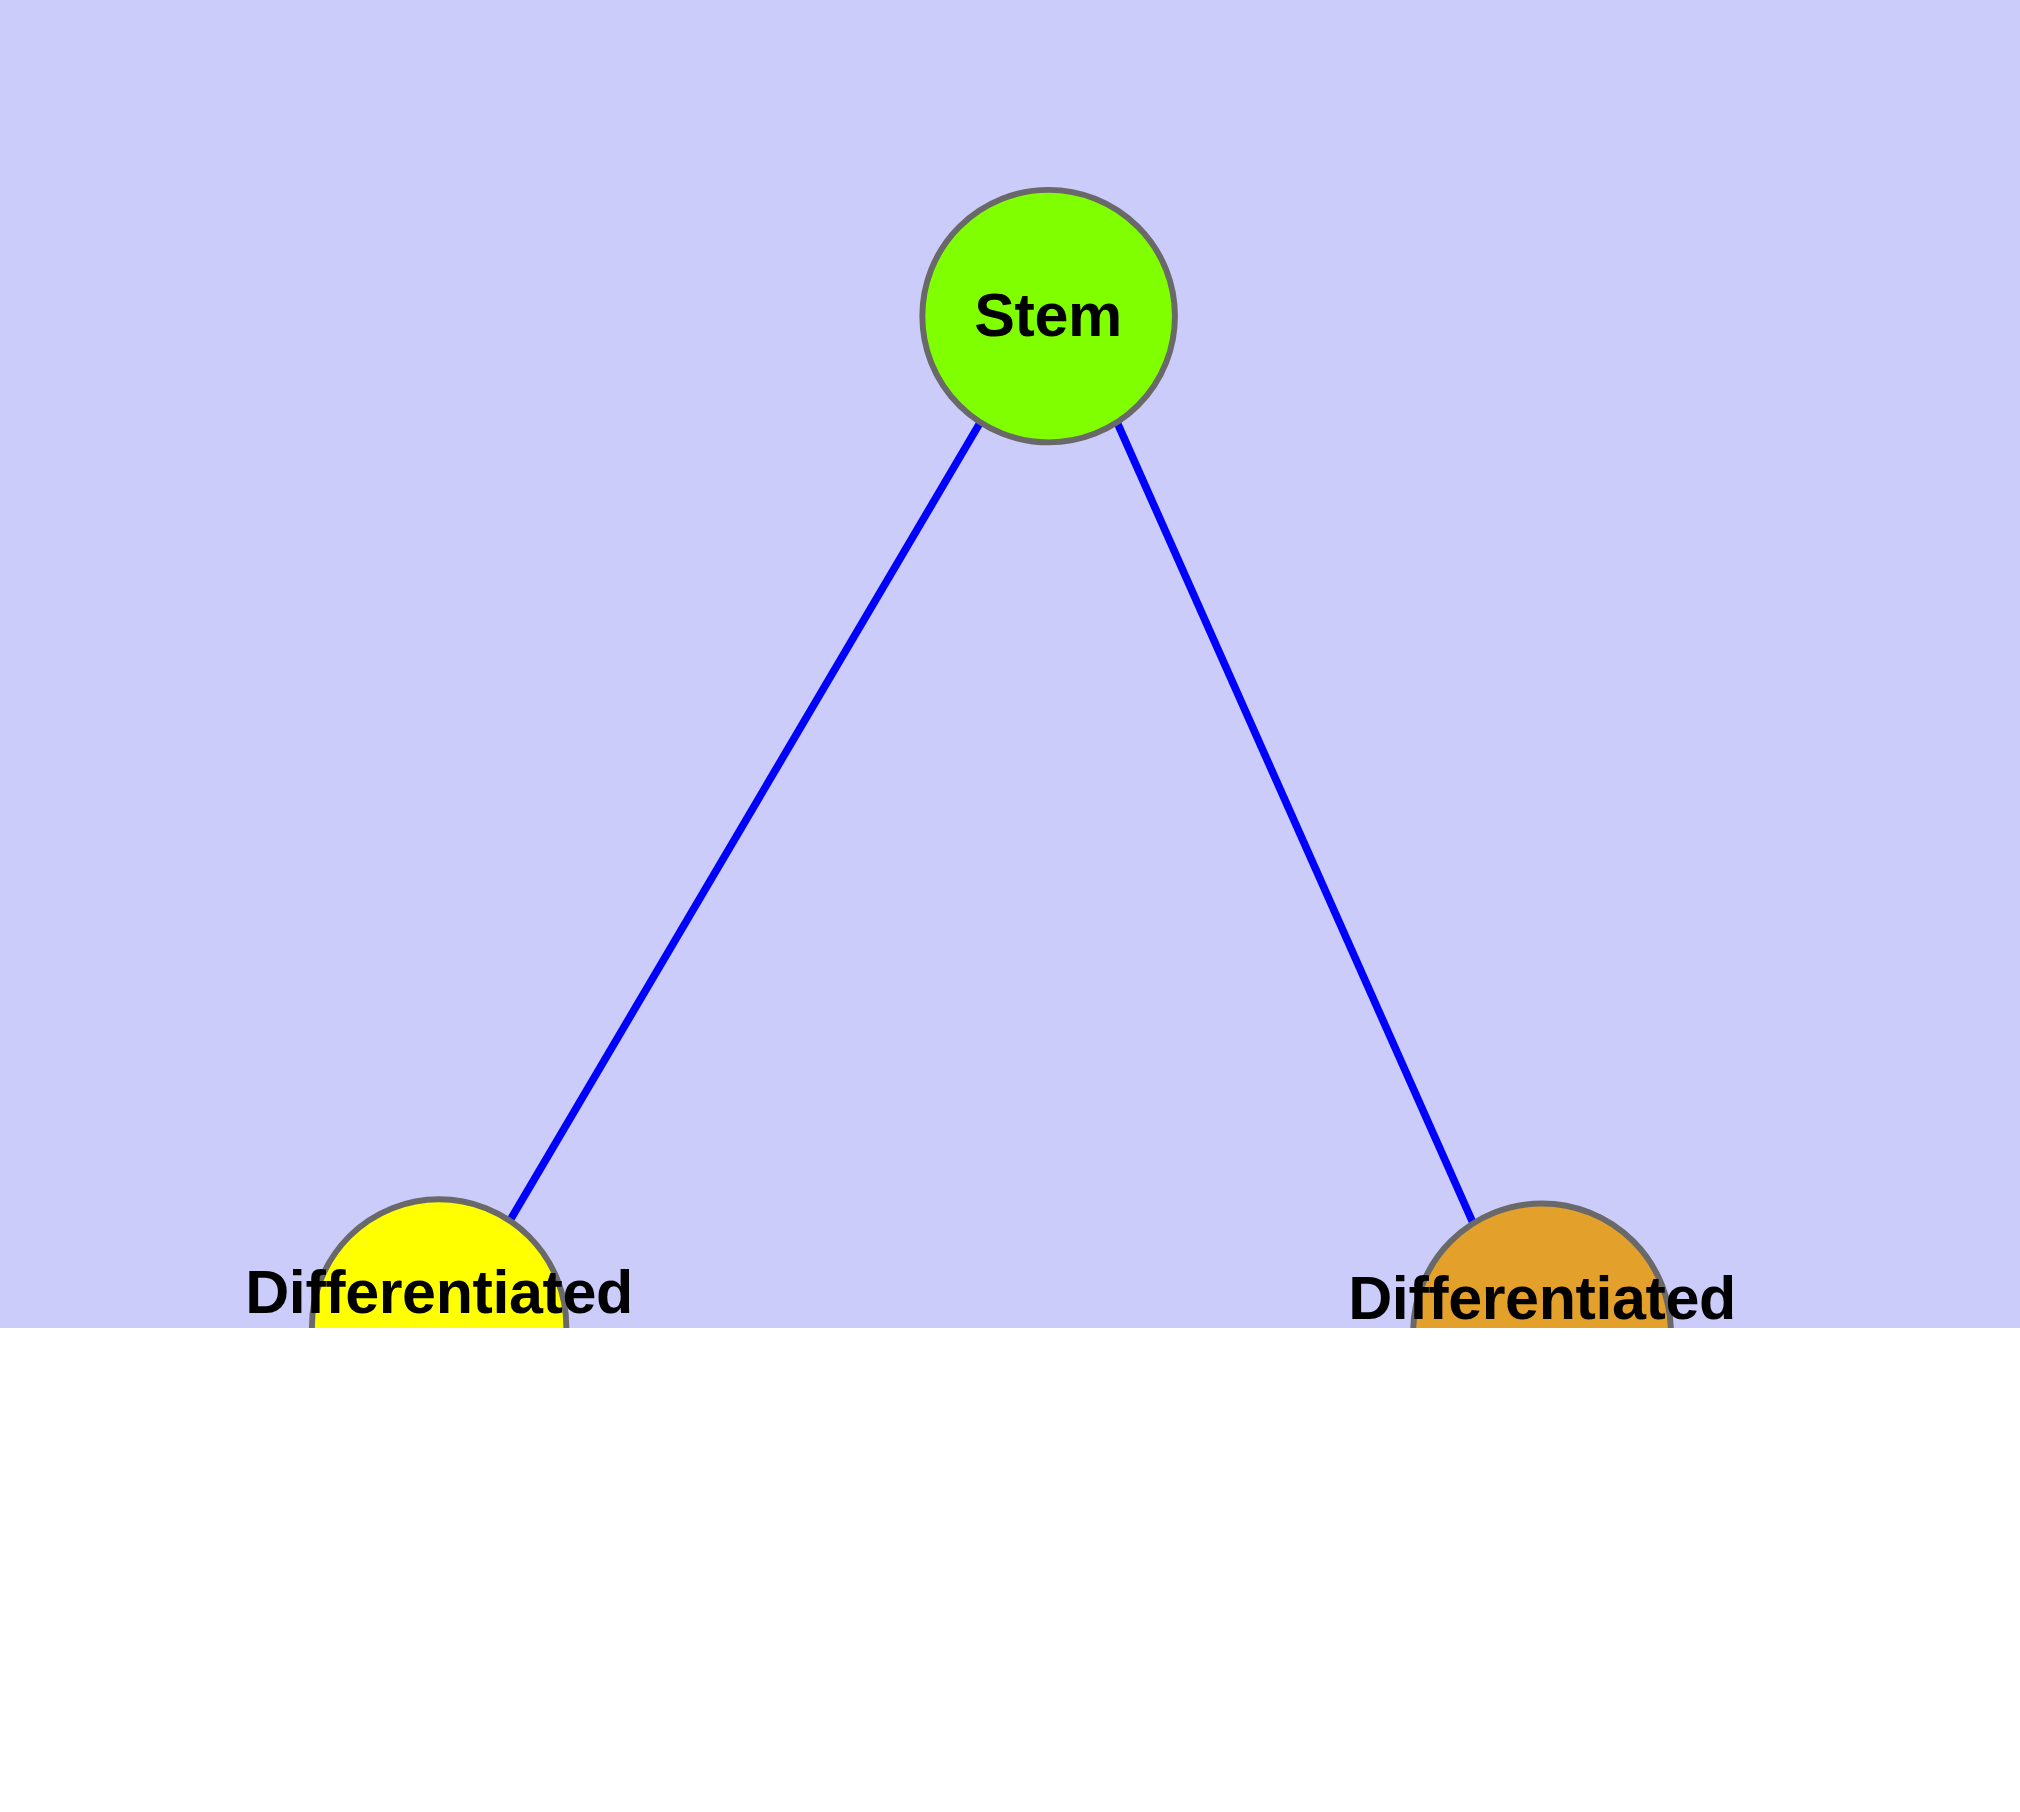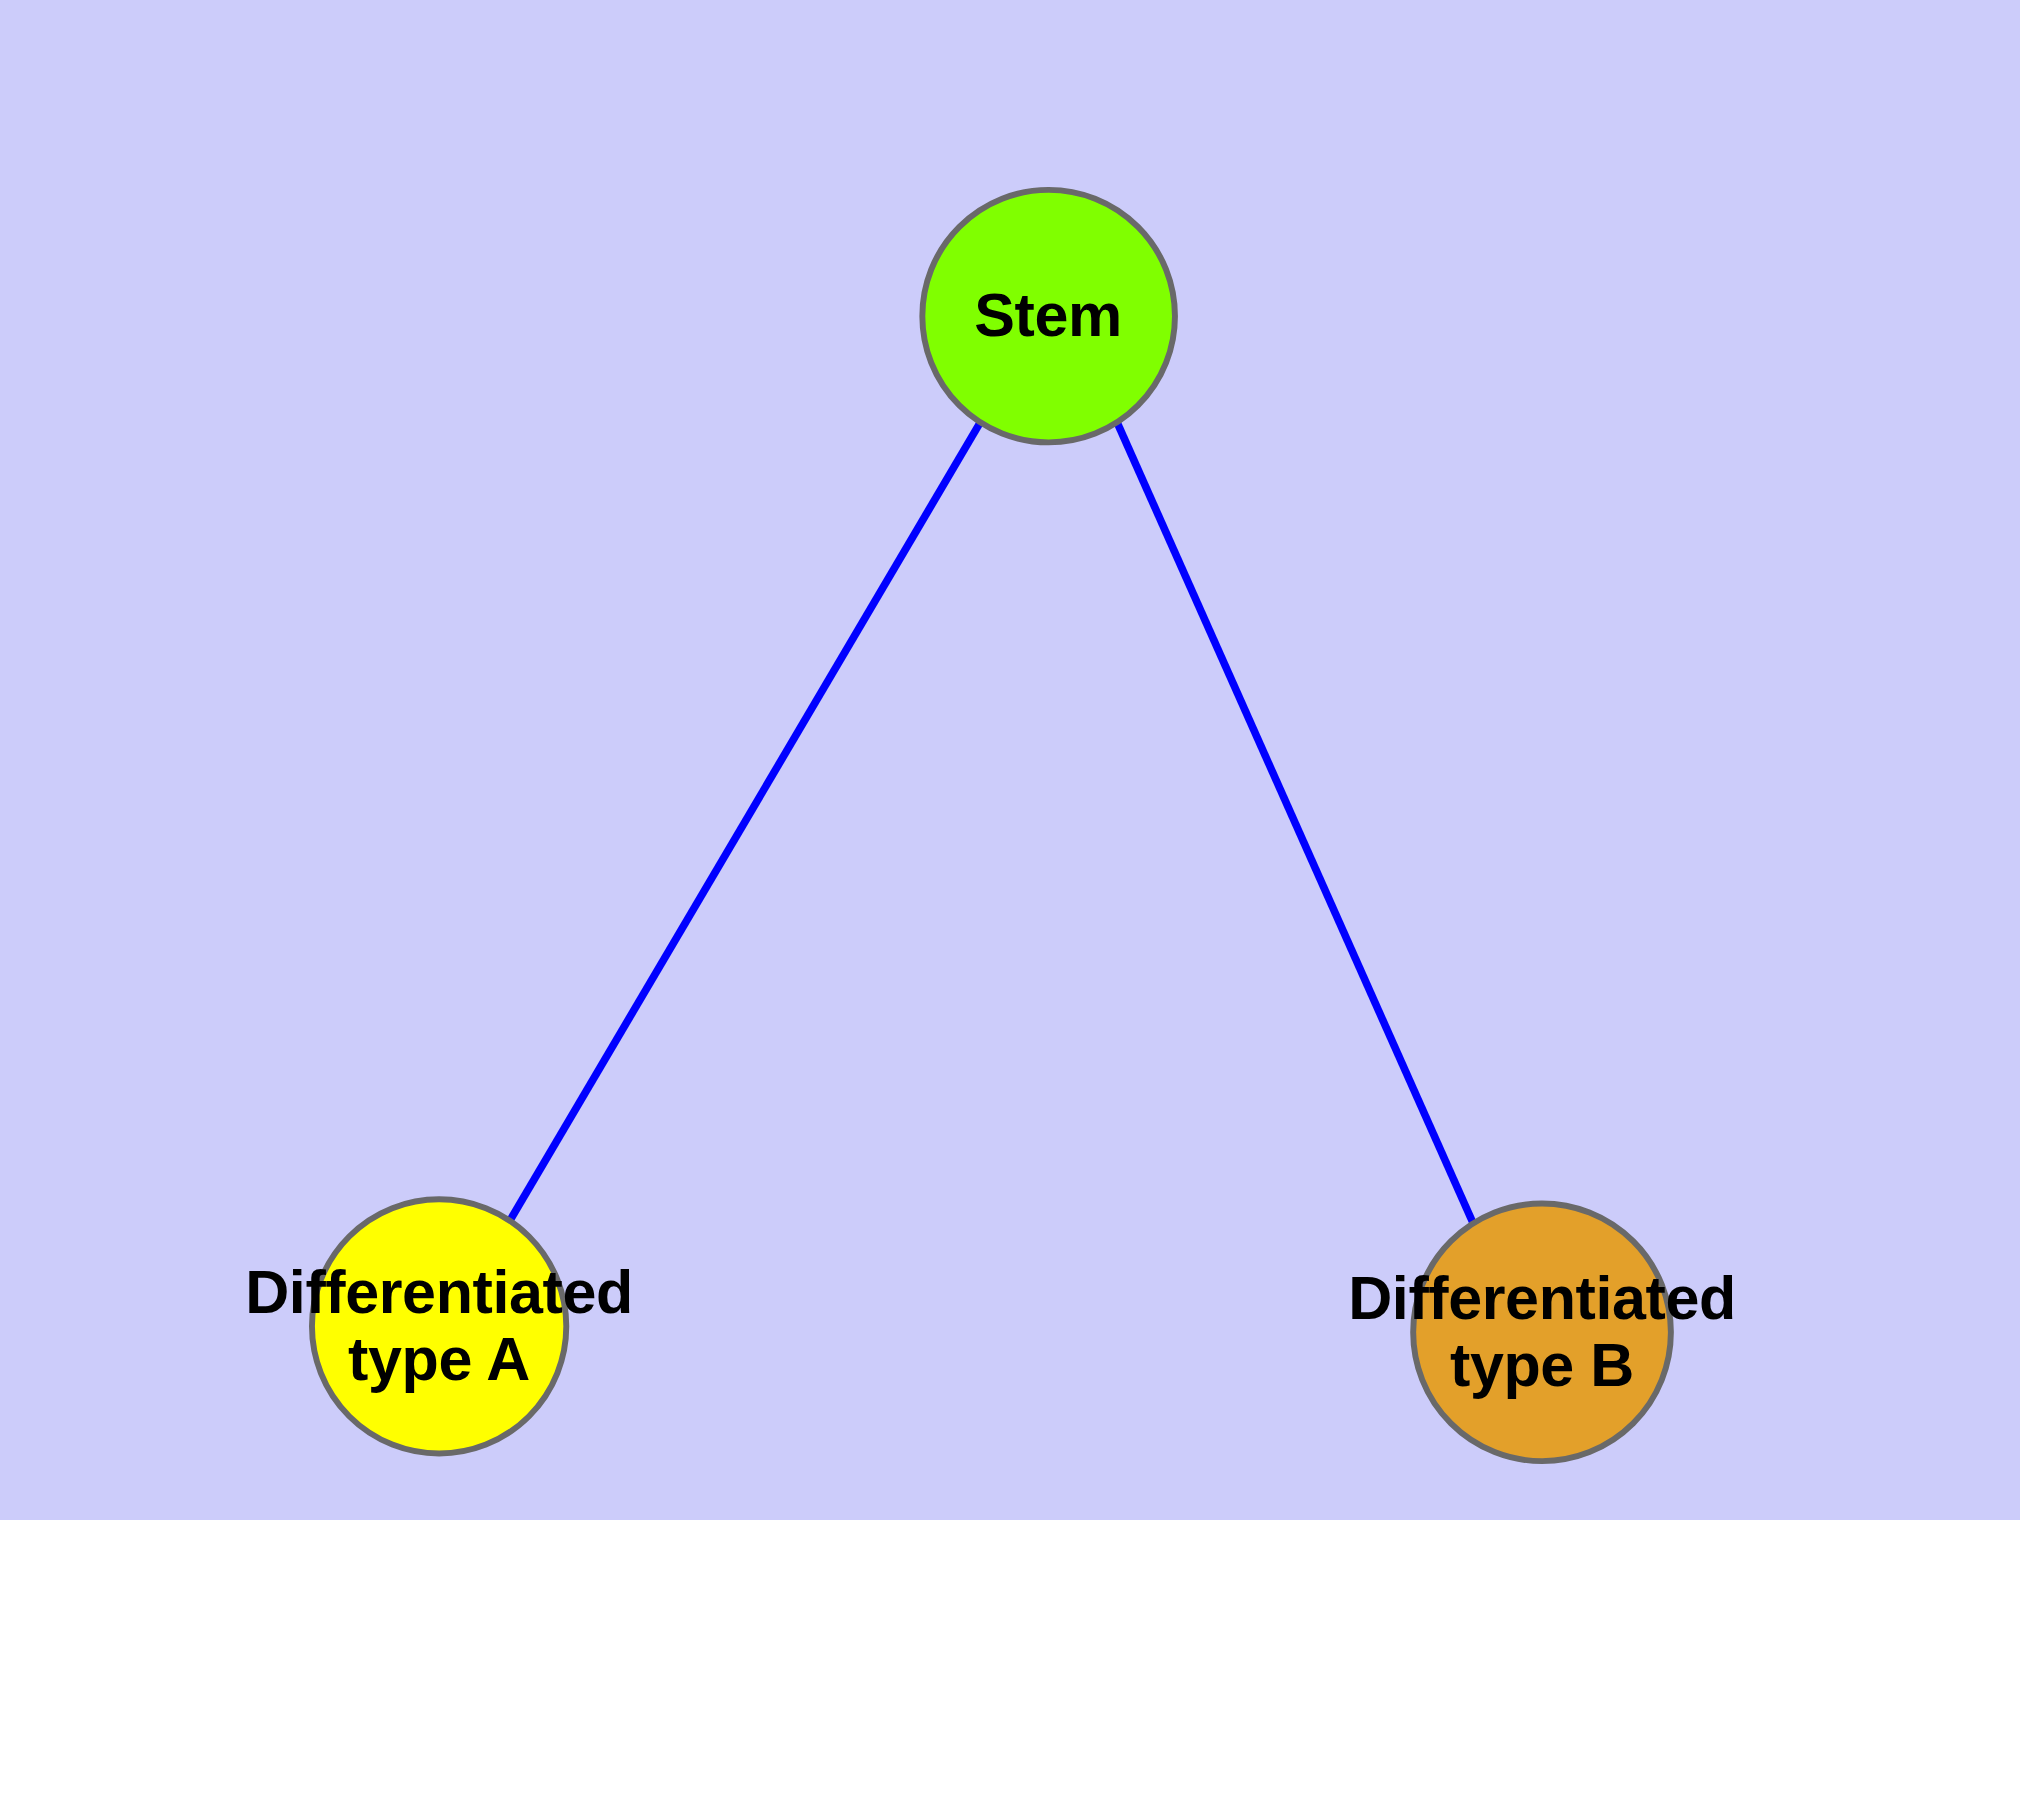--- a/index.html
+++ b/index.html
@@ -35,21 +35,21 @@
     line-height: 1.10;
     white-space: pre;
     pointer-events: none;
     transform: translate(-50%, -50%);
     letter-spacing: -0.4px;
   }
 </style>
 </head>
 <body>
 
-<div id="stage" style="width: 2021px; height: 1520px;">
+<div id="stage" style="width: 2021px; height: 1328px;">
 
   <div id="canvas-bg" style="background: rgb(204, 204, 250);"></div>
 
   <svg id="graph-svg" viewBox="0 0 2384 2138" preserveAspectRatio="none">
     <g id="edge-layer">
         <line x1="1156" y1="499" x2="601" y2="1441" stroke="#0000ff" stroke-width="9" stroke-linecap="butt"></line>
         <line x1="1318" y1="499" x2="1738" y2="1444" stroke="#0000ff" stroke-width="9" stroke-linecap="butt"></line>
       </g>
     <g id="node-layer">
         <circle cx="1237" cy="373" r="149" fill="#80ff00" stroke="#696969" stroke-width="7"></circle>

